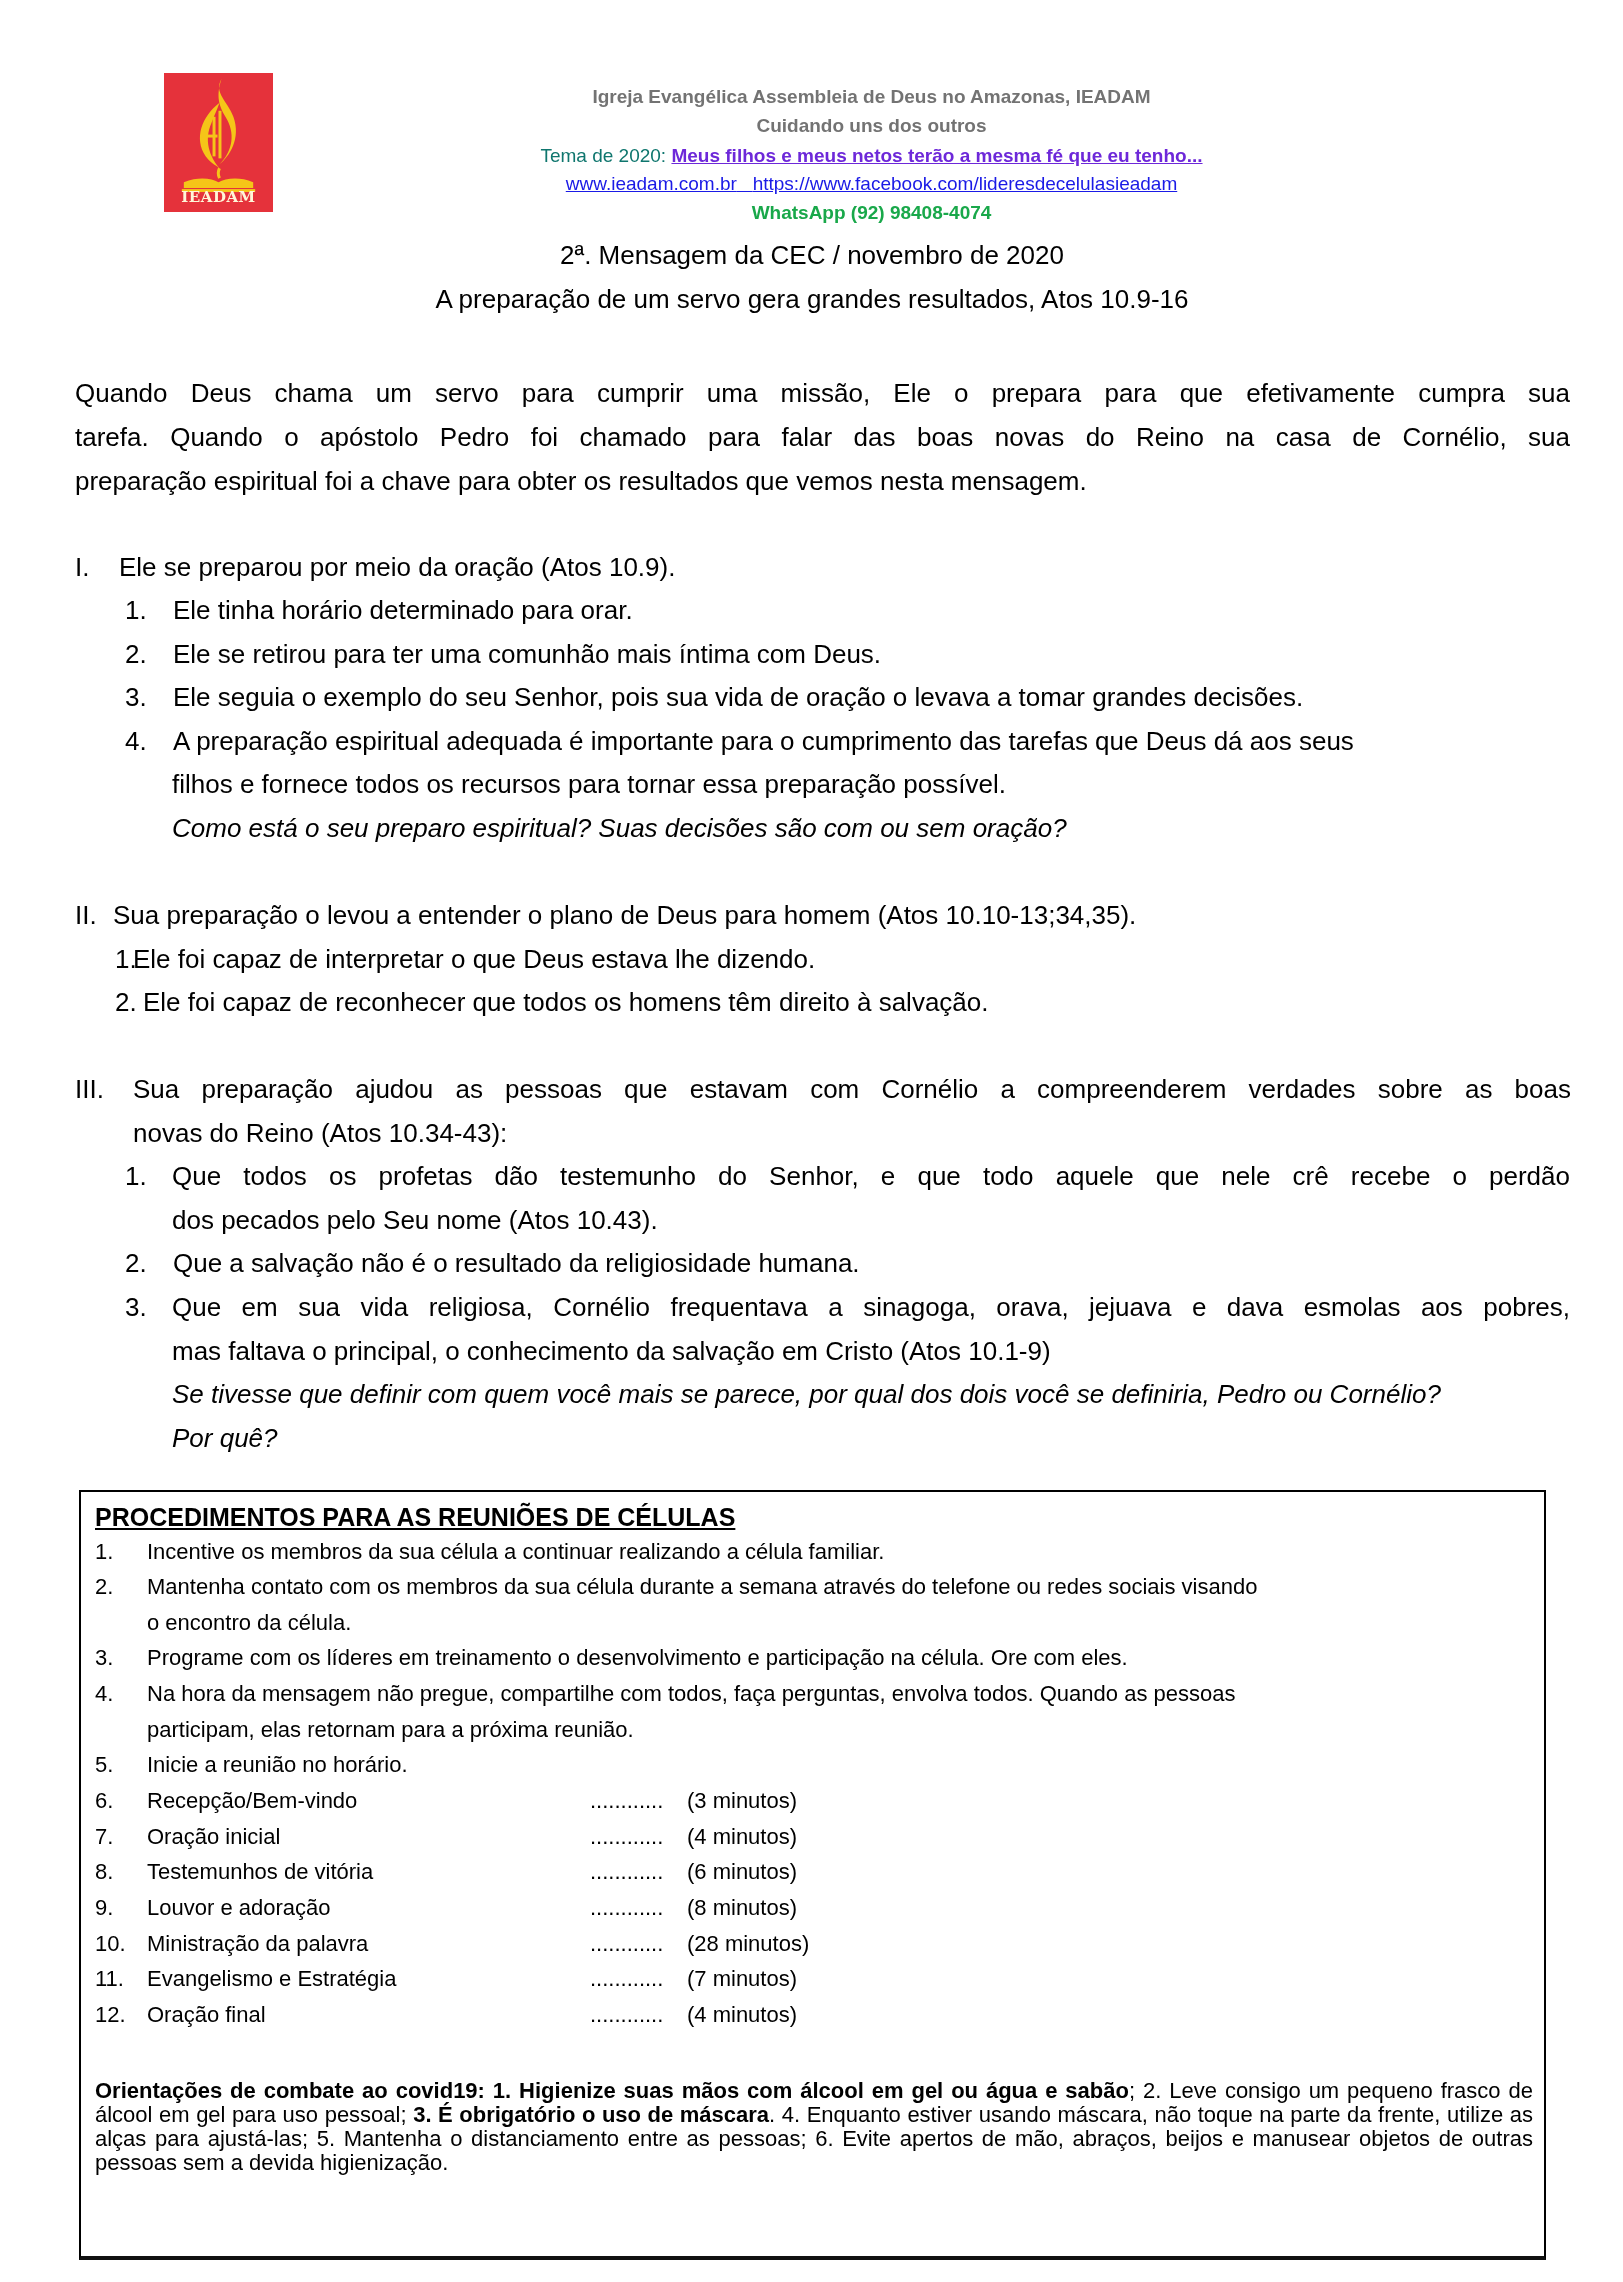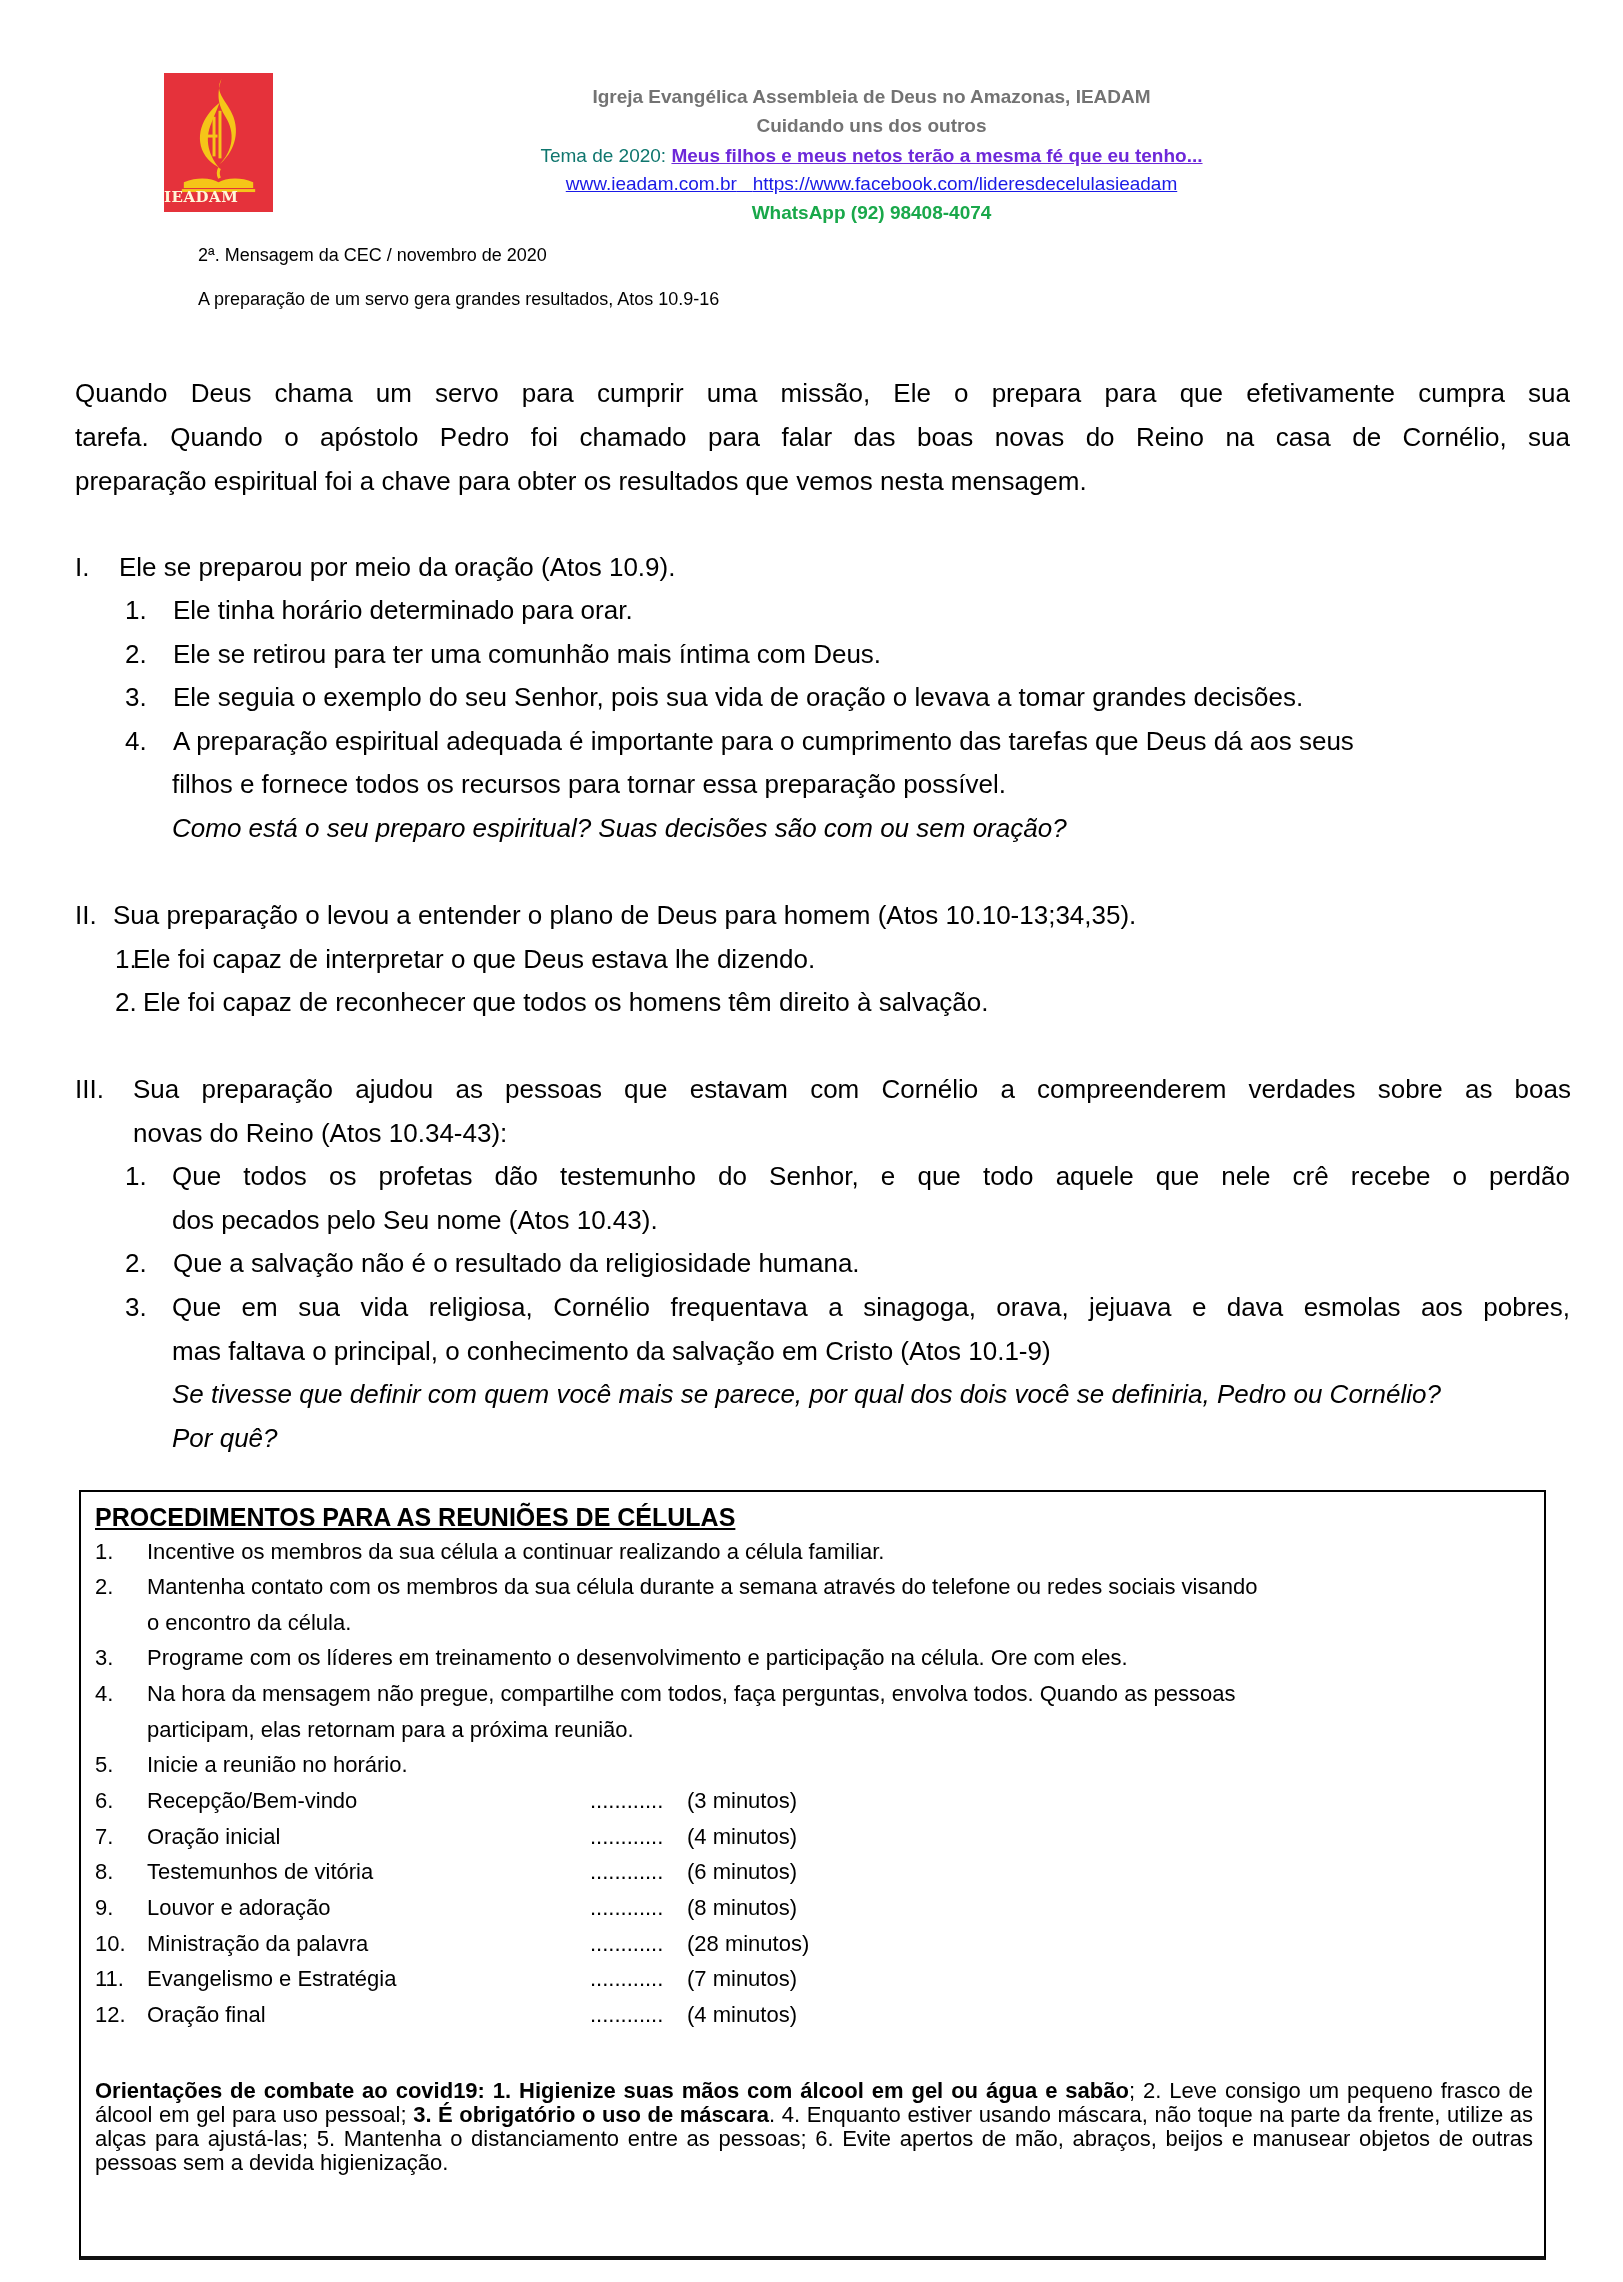--- a/index.html
+++ b/index.html
@@ -2,31 +2,31 @@
 <html><head>
 <meta charset="utf-8">
 <style>
   * { box-sizing: border-box; margin: 0; padding: 0; }
   html, body { width: 1624px; height: 2283px; background: #ffffff; }
   body { position: relative; font-family: "Liberation Sans", sans-serif; color: #000; overflow: hidden; }
 
   
   .logo { position: absolute; left: 164px; top: 73px; width: 109px; height: 139px; background: #e5323b; }
   .logo svg { position: absolute; left: 0; top: 0; }
-  .logo-text { position: absolute; left: 0; right: 0; bottom: 6px; text-align: left; color: #fff6d8;
+  .logo-text { position: absolute; left: 0; right: 0; bottom: 6px; text-align: center; color: #fff6d8;
     font-family: "DejaVu Serif", serif; font-weight: bold; font-size: 15px; letter-spacing: 0.5px; }
 
   .hdr { position: absolute; left: 327px; width: 1089px; text-align: center; font-weight: bold; font-size: 19px; line-height: 27px; }
   .hdr-red { color: #737373; }
   .hdr-blue { color: #6d28d9; text-decoration: underline; }
   .hdr-green { color: #19a84a; }
   .hdr-link { color: #1a1ae6; text-decoration: underline; font-weight: normal; }
   .hdr-tema-label { color: #0f766e; font-weight: normal; }
 
-  .title { position: absolute; left: 198px; width: 1228px; text-align: left; font-size: 18px; line-height: 40px; }
+  .title { position: absolute; left: 198px; width: 1228px; text-align: center; font-size: 26px; line-height: 40px; }
 
   .body-text { position: absolute; font-size: 26px; line-height: 44px; }
   .para { left: 75px; width: 1495px; text-align: justify; }
   .para .line { display: block; }
   .justify-line { text-align: justify; text-align-last: justify; }
 
   .row { position: absolute; font-size: 26px; line-height: 44px; white-space: nowrap; }
   .italic { font-style: italic; }
 
   

